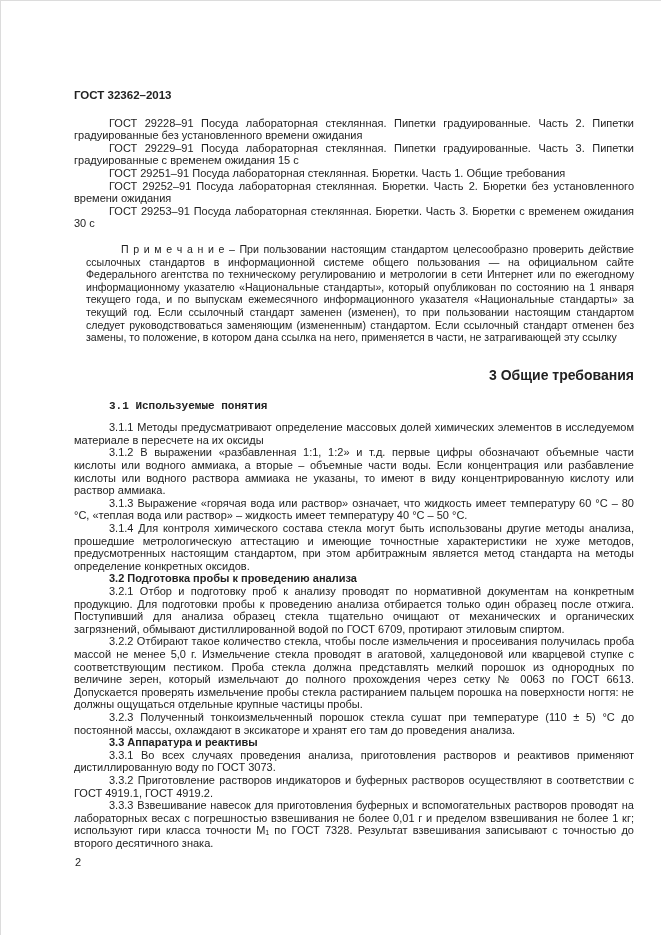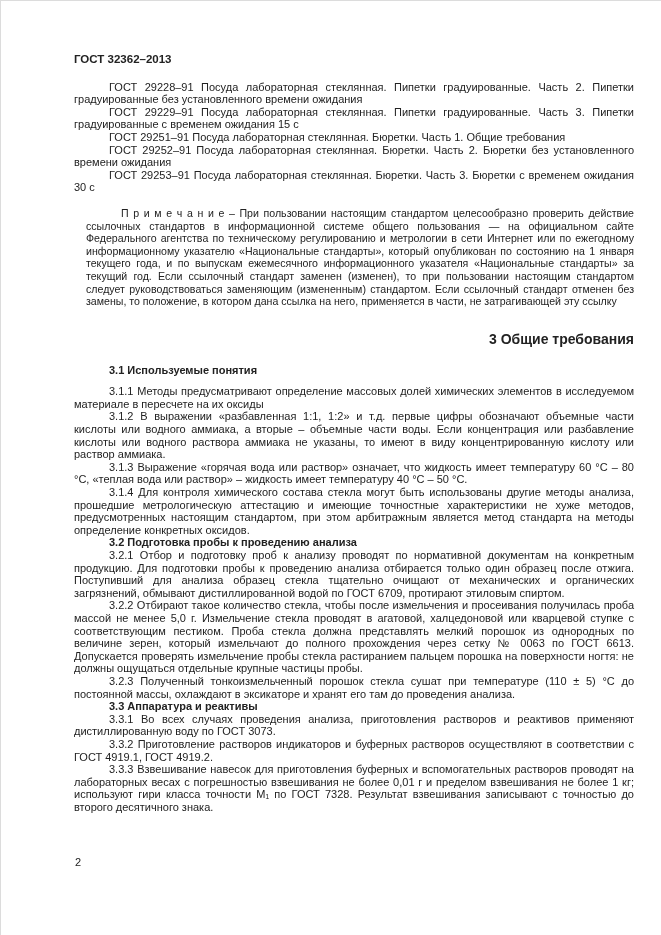--- a/index.html
+++ b/index.html
@@ -8,21 +8,21 @@
     background: #ffffff;
   }
   .page {
     position: relative;
     width: 661px;
     height: 935px;
     box-sizing: border-box;
     background: #ffffff;
     border-top: 1px solid #dcdcdc;
     border-left: 1px solid #dcdcdc;
-    padding: 52px 27px 0 73px;
+    padding: 88px 27px 0 73px;
     font-family: "Liberation Sans", sans-serif;
     font-size: 11px;
     line-height: 12.6px;
     color: #222222;
     overflow: hidden;
   }
   .doc-header {
     font-weight: bold;
     font-size: 11.5px;
     margin: 0 0 15px 0;
@@ -45,20 +45,21 @@
     text-indent: 35px;
     line-height: 16px;
     text-align: right;
   }
   h3.sub-title {
     font-size: 11px;
     font-weight: bold;
     margin: 0 0 9px 0;
     text-indent: 35px;
     line-height: 12.6px;
+    font-family: Liberation Mono, monospace;
   }
   p.inline-title {
     margin: 0;
     text-indent: 35px;
     font-weight: bold;
     text-align: left;
   }
   .page-number {
     position: absolute;
     left: 74px;

